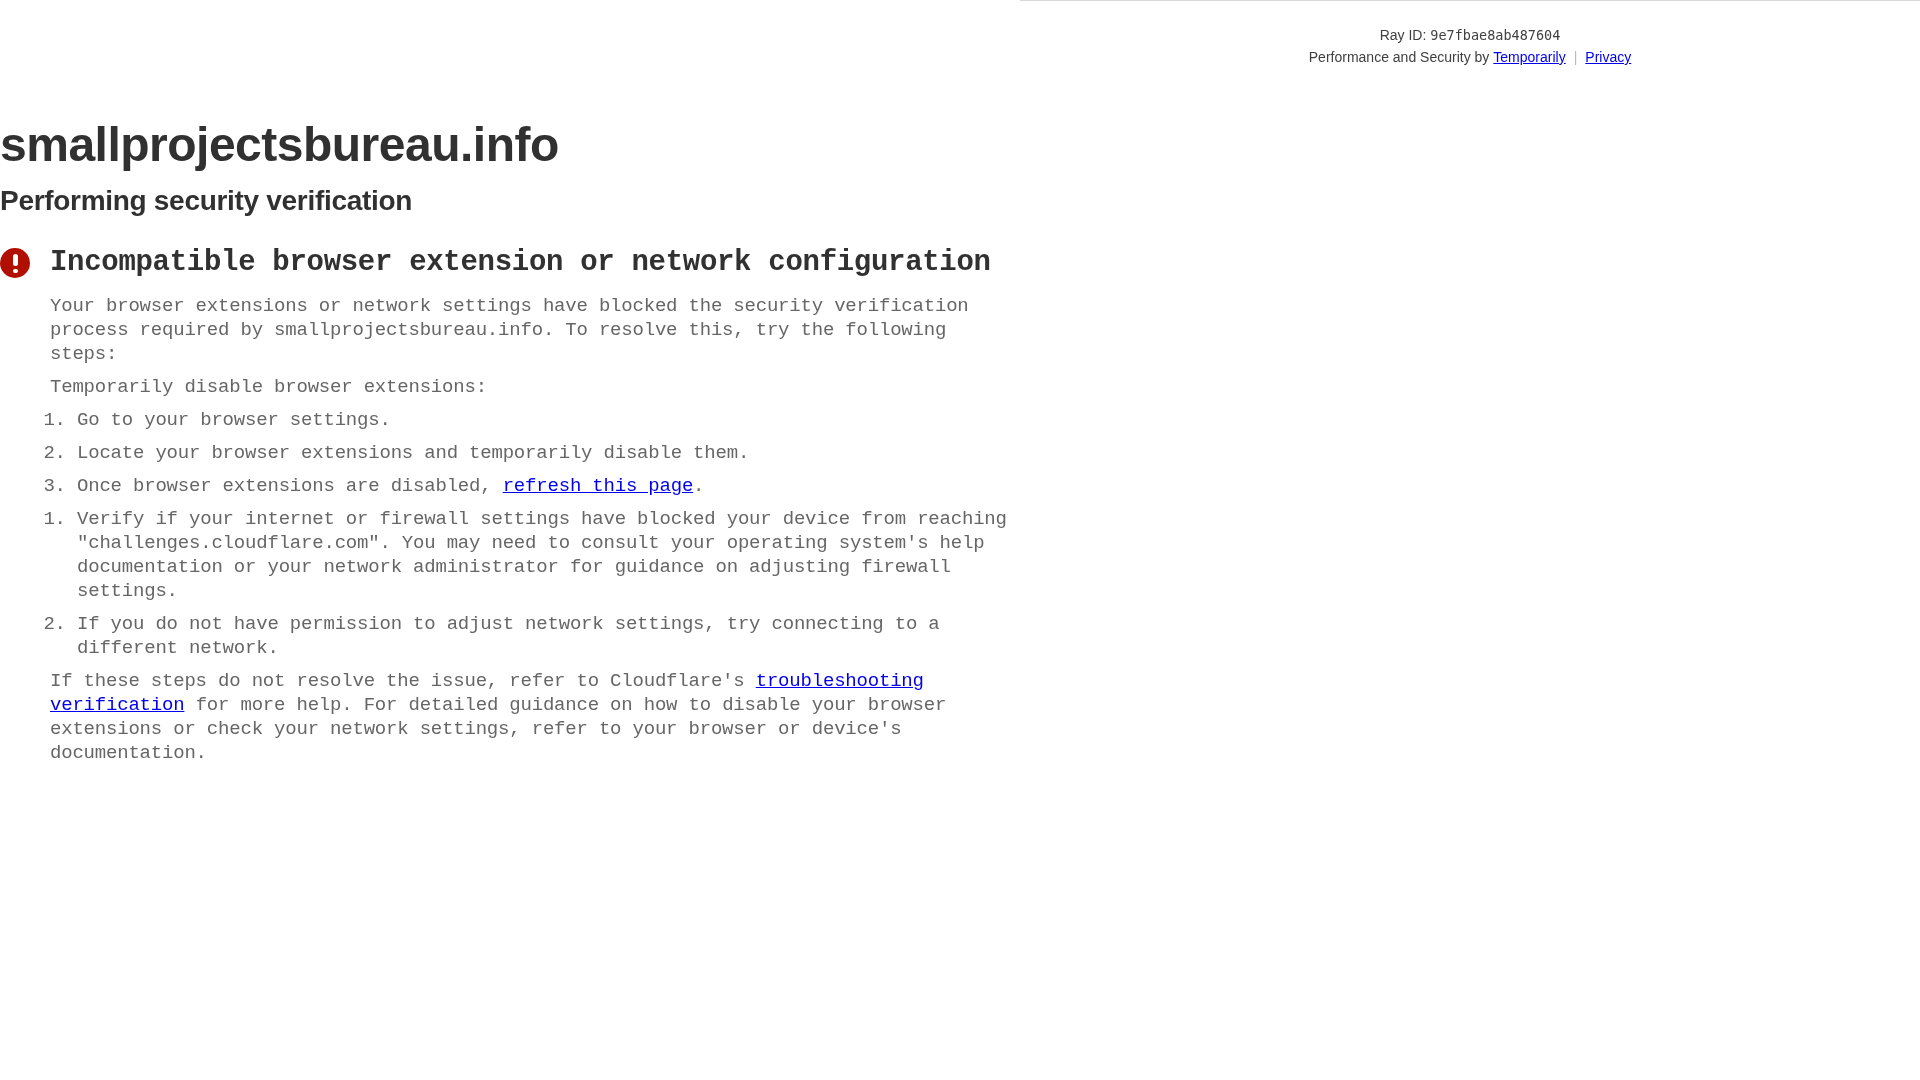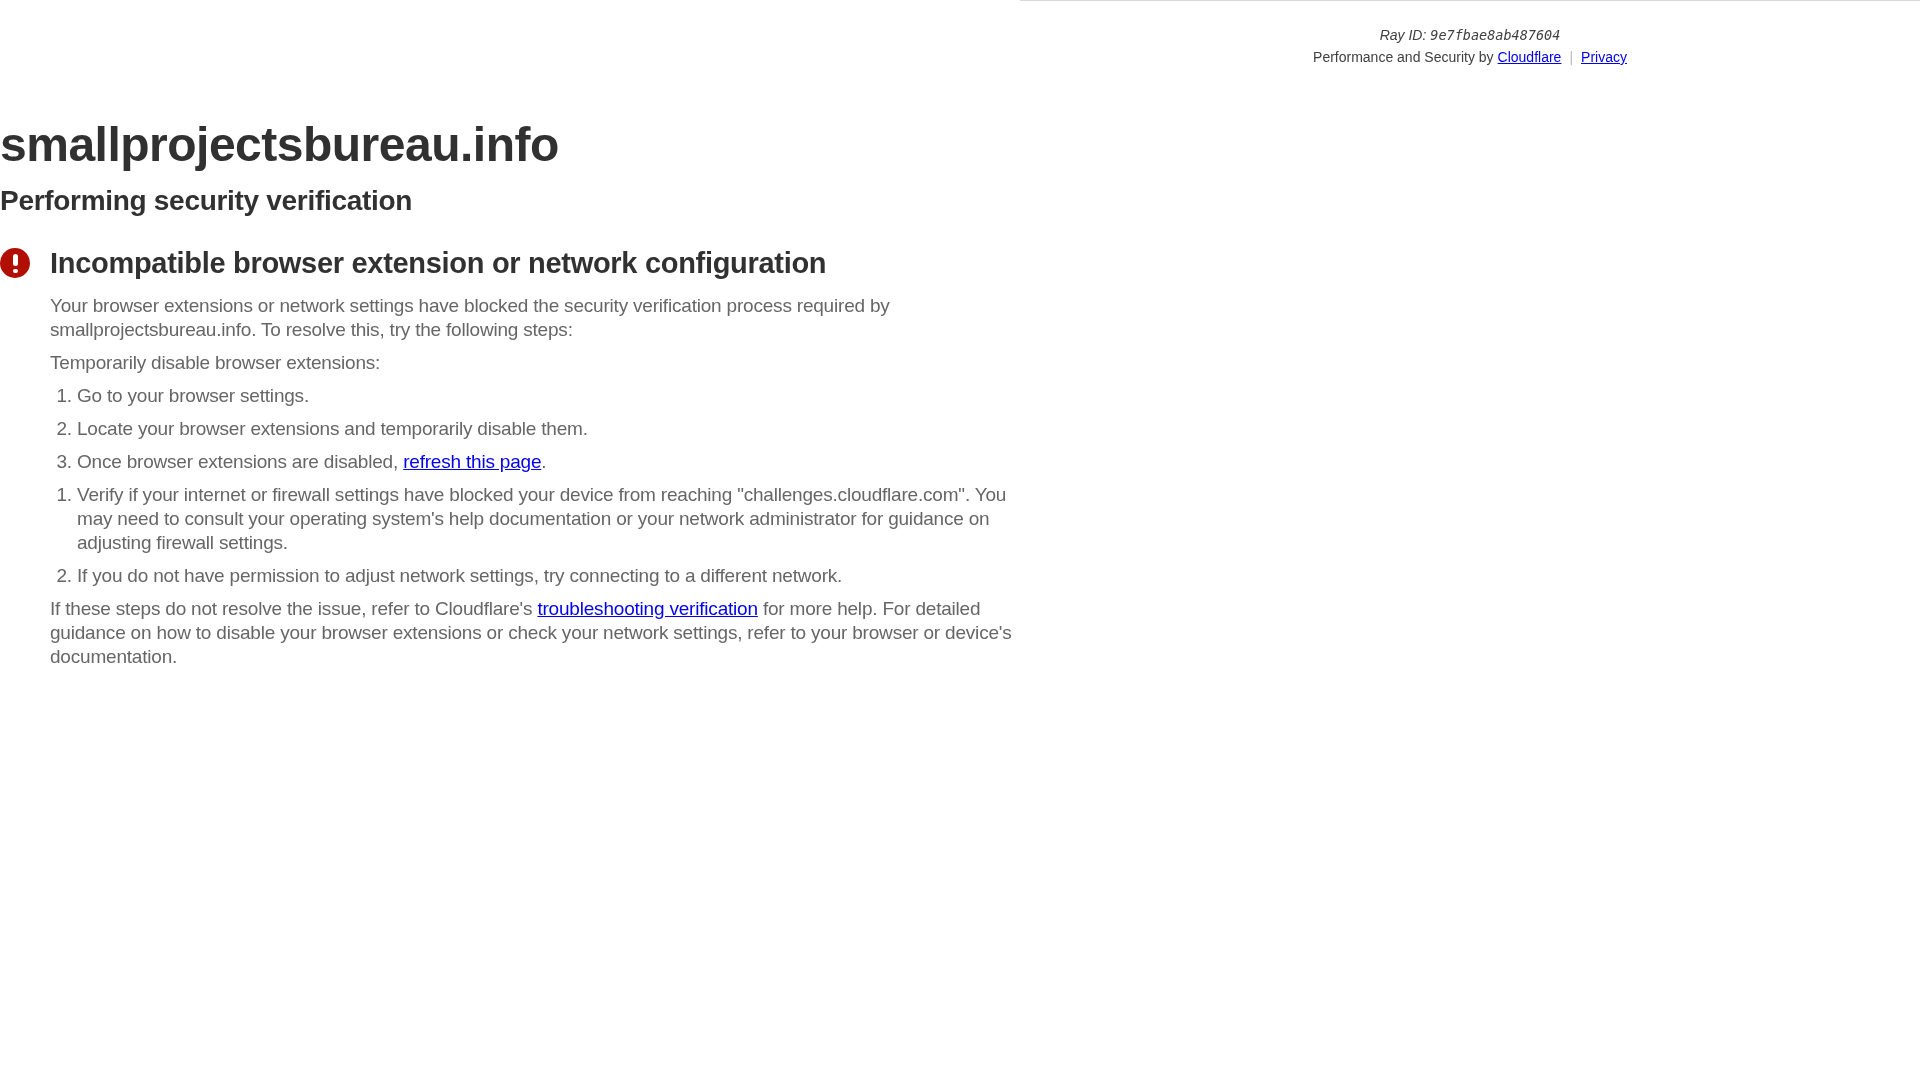--- a/index.html
+++ b/index.html
@@ -28,21 +28,21 @@
     color:var(--color-heading-text);letter-spacing:-0.5px;
   }
   h2{
     margin:10px 0 0 0;font-size:28px;line-height:1.2;font-weight:700;
     color:var(--color-heading-text);letter-spacing:-0.3px;
   }
   .intro{
     margin:9px 0 0 0;font-size:19px;line-height:24px;letter-spacing:-0.2px;
   }
 
-  .alert-section{position:relative;margin-top:28px;padding-left:50px;}
+  .alert-section{position:relative;margin-top:28px;padding-left:50px;font-family:Liberation Mono, monospace;}
   .error-icon{
     position:absolute;left:0;top:3px;width:30px;height:30px;border-radius:50%;
     background:var(--color-error-red);
   }
   .error-icon .bar{
     position:absolute;left:13px;top:6px;width:4.5px;height:12px;
     border-radius:2.5px;background:#ffffff;
   }
   .error-icon .dot{
     position:absolute;left:13px;top:20.5px;width:4.5px;height:4.5px;
@@ -62,21 +62,21 @@
     margin:0 0 9px 0;font-size:19px;line-height:24px;letter-spacing:-0.2px;
   }
   .closing{margin-bottom:0 !important;}
   a{color:var(--color-link-blue);text-decoration:underline;cursor:pointer;}
 
   footer.container{
     flex:0 0 auto;height:70px;border-top:1px solid var(--color-divider);
     padding-top:23px;text-align:center;
     font-size:14px;line-height:22px;color:var(--color-footer-text);
   }
-  .ray-line{white-space:nowrap;font-style:italic;}
+  .ray-line{white-space:nowrap;}
   .ray-label{margin-right:4px;}
   .ray-code{font-family:"DejaVu Sans Mono",monospace;font-size:13.5px;}
   .attribution{white-space:nowrap;}
   .attribution .prefix{margin-right:4px;}
   .attribution .sep{color:var(--color-separator-gray);margin:0 8px;}
 </style>
 </head>
 <body>
 
 <div class="page">
@@ -105,15 +105,15 @@
         <li>Verify if your internet or firewall settings have blocked your device from reaching "challenges.cloudflare.com". You may need to consult your operating system's help documentation or your network administrator for guidance on adjusting firewall settings.</li>
         <li>If you do not have permission to adjust network settings, try connecting to a different network.</li>
       </ol>
 
       <p class="closing"><span>If these steps do not resolve the issue, refer to Cloudflare's </span><a href="#">troubleshooting verification</a><span> for more help. For detailed guidance on how to disable your browser extensions or check your network settings, refer to your browser or device's documentation.</span></p>
     </section>
   </main>
 
   <footer class="container">
     <div class="ray-line"><span class="ray-label">Ray ID:</span><code class="ray-code">9e7fbae8ab487604</code></div>
-    <div class="attribution"><span class="prefix">Performance and Security by</span><a href="#">Cloudflare</a><span class="sep">|</span><a href="#">Privacy</a></div>
+    <div class="attribution"><span class="prefix">Performance and Security by</span><a href="#">Temporarily</a><span class="sep">|</span><a href="#">Privacy</a></div>
   </footer>
 </div>
 
 </body></html>

